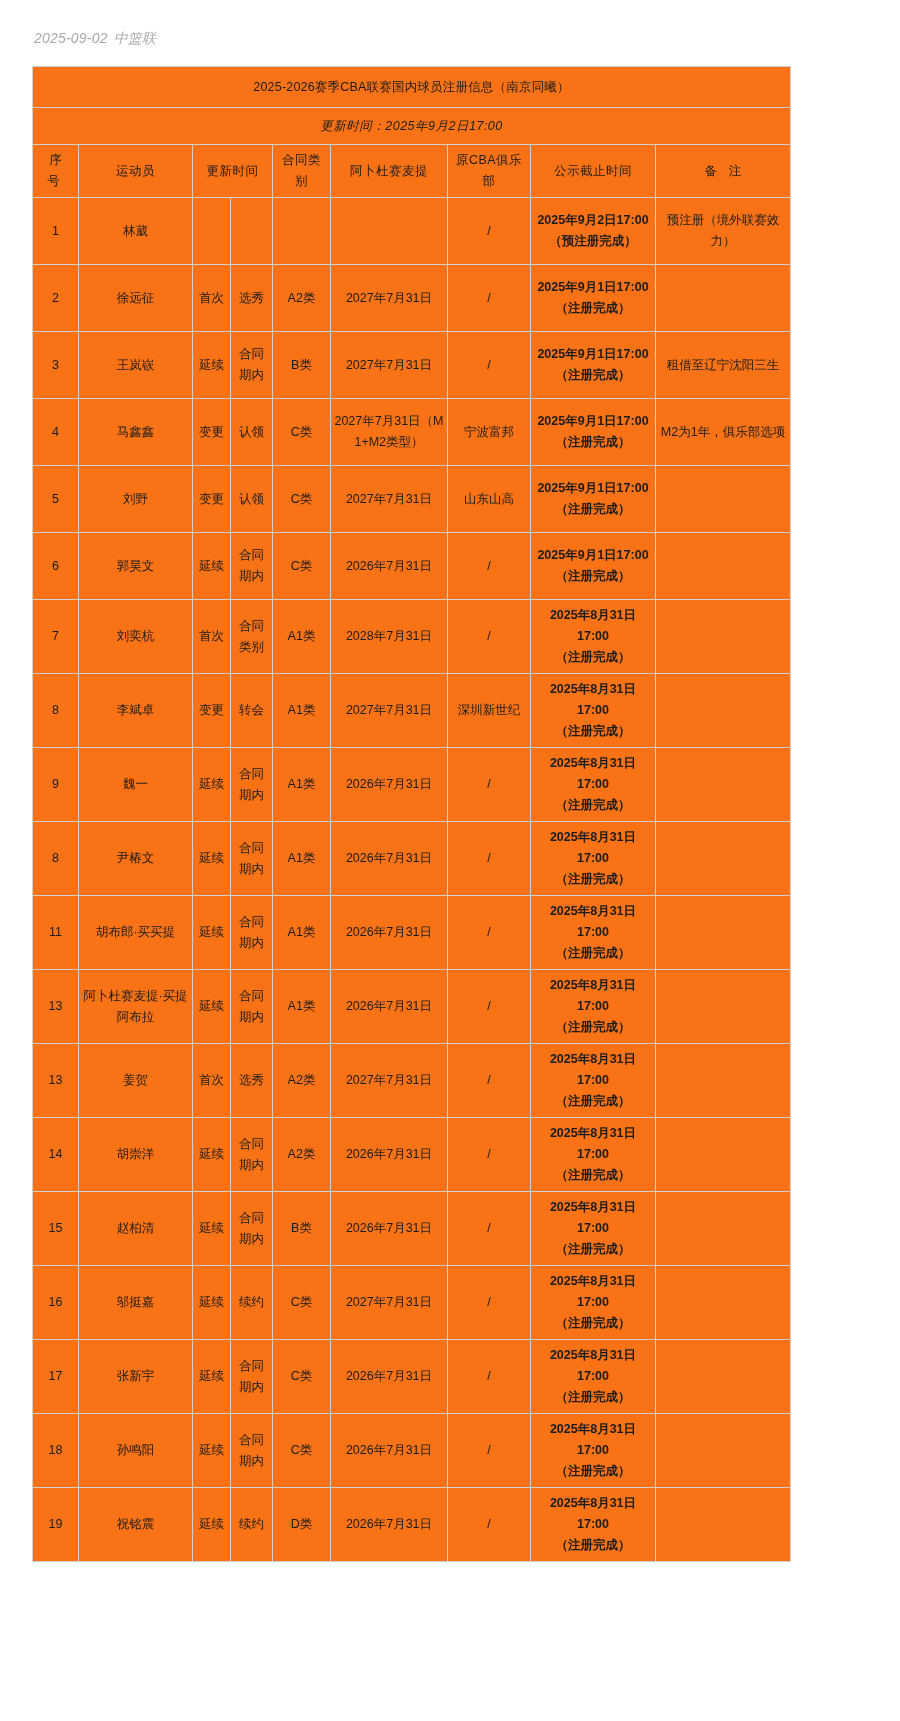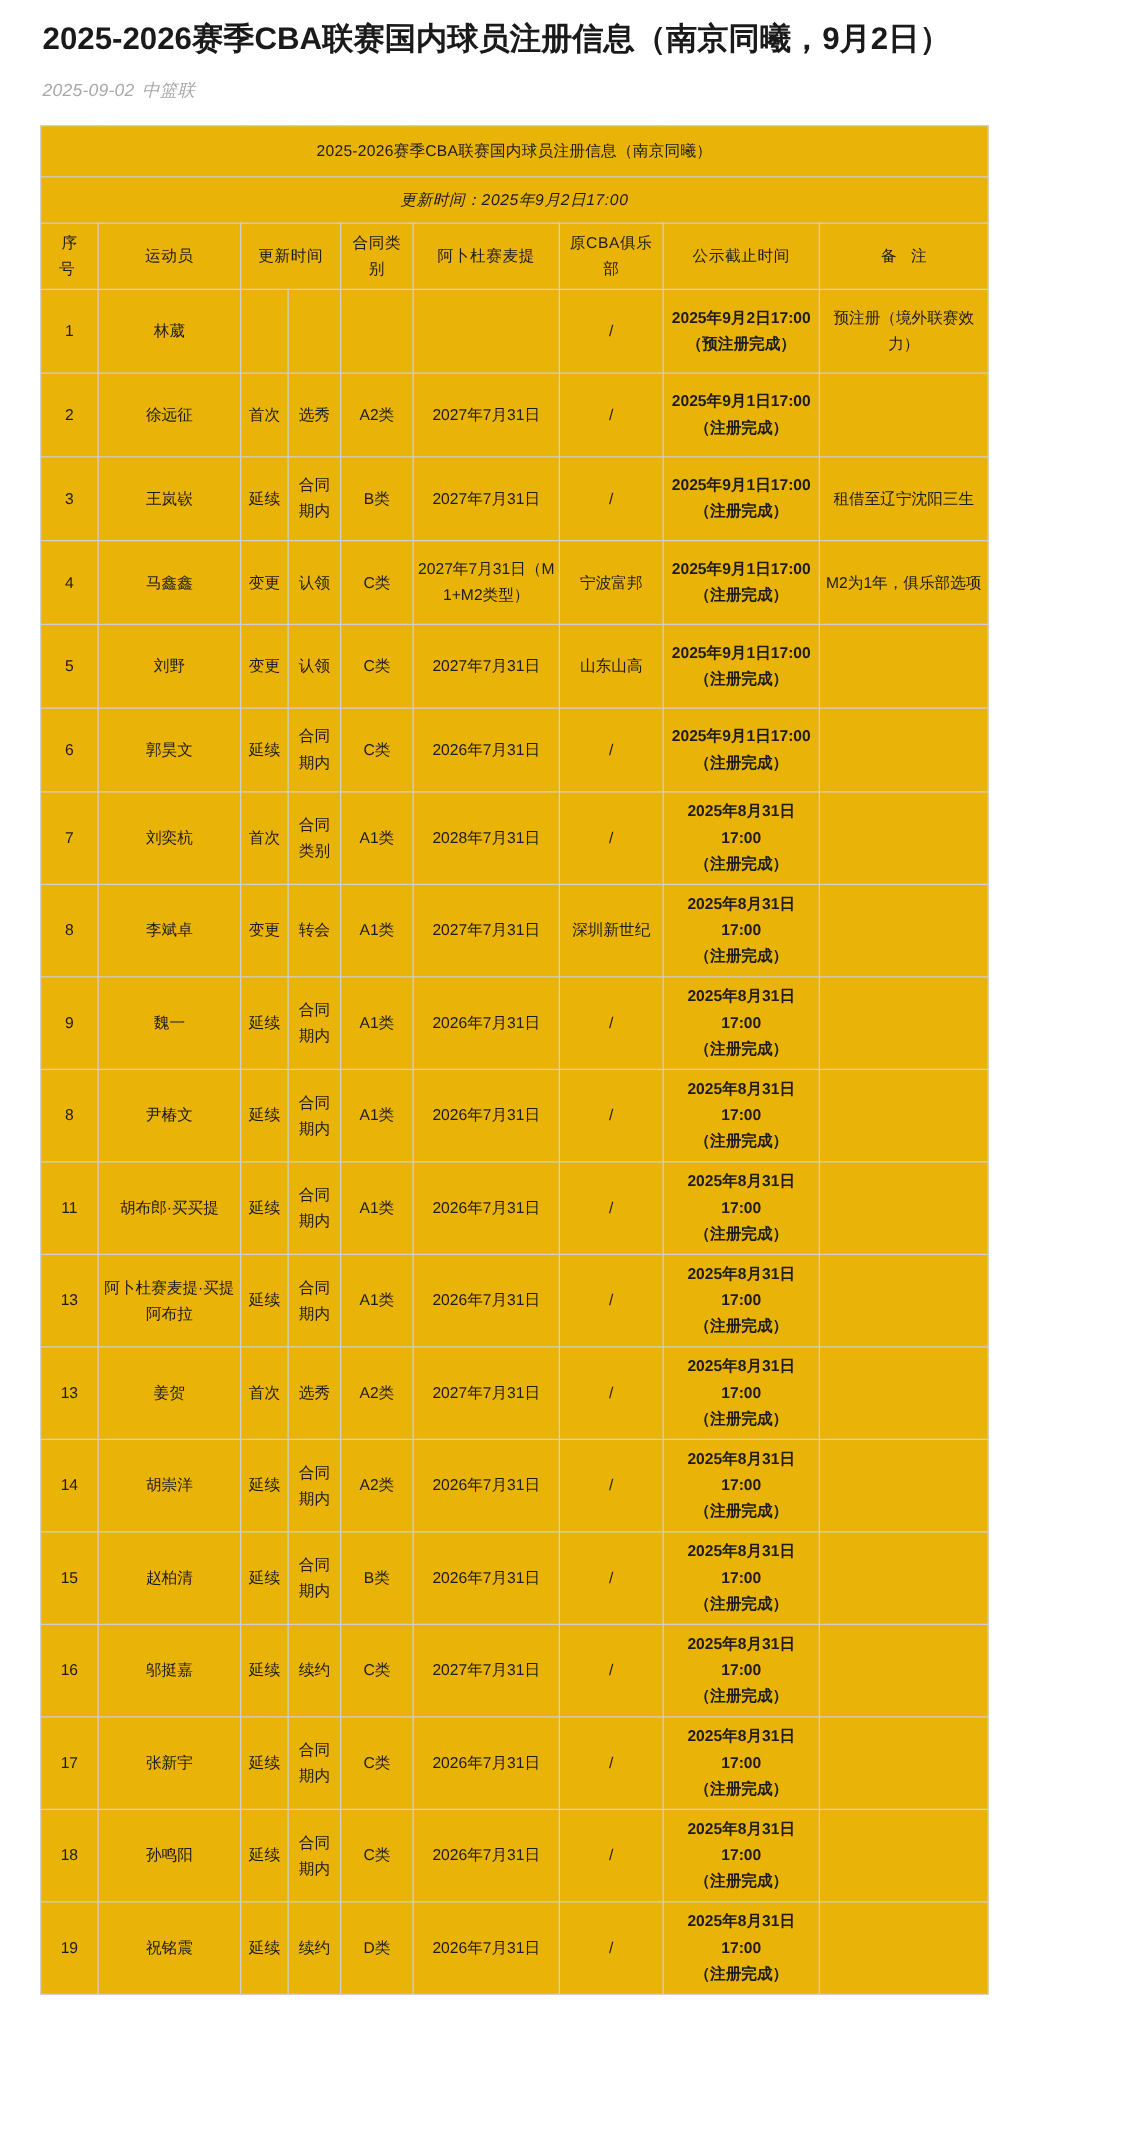--- a/index.html
+++ b/index.html
@@ -45,21 +45,21 @@
   }
 
   .table-wrap {
     margin: 20px 0 0 32px;
     width: 758px;
   }
   table.reg-table {
     border-collapse: collapse;
     width: 758px;
     table-layout: fixed;
-    background: #eab308;
+    background: #f97316;
   }
   table.reg-table td, table.reg-table th {
     border: 1px solid #d0d0d0;
     font-weight: normal;
     font-size: 12.5px;
     line-height: 21px;
     color: #1c1c1c;
     padding: 5px 3px;
     text-align: center;
     vertical-align: middle;
@@ -104,21 +104,20 @@
   col.c-remark { width: 135px; }
 
   .cell-lines span { display: block; font-weight: bold; }
 </style>
 </head>
 <body>
 
 <div class="page">
 
   <div class="article-header">
-    <h1 class="article-title">2025-2026赛季CBA联赛国内球员注册信息（南京同曦，9月2日）</h1>
     <div class="article-meta">
       <span>2025-09-02</span><span class="meta-source">中篮联</span>
     </div>
   </div>
 
   <div class="table-wrap">
     <table class="reg-table">
       <colgroup>
         <col class="c-idx">
           <col class="c-name">

